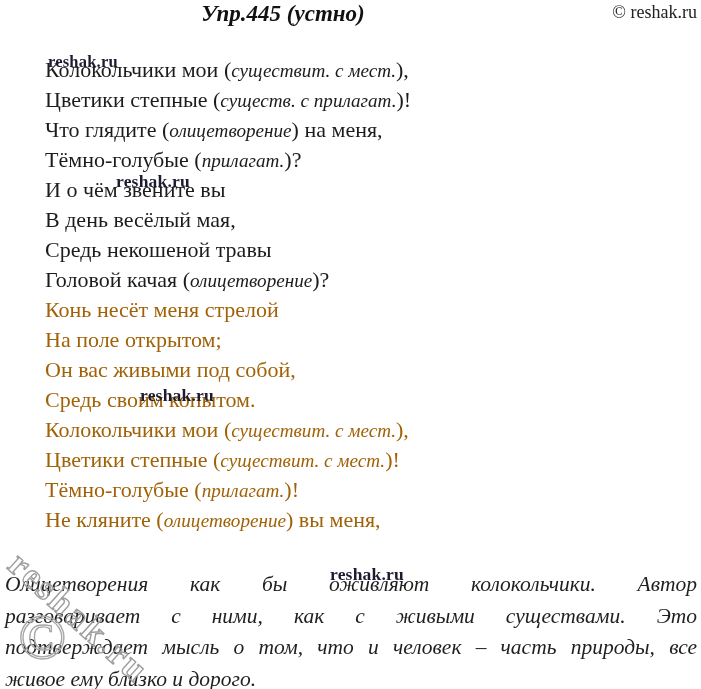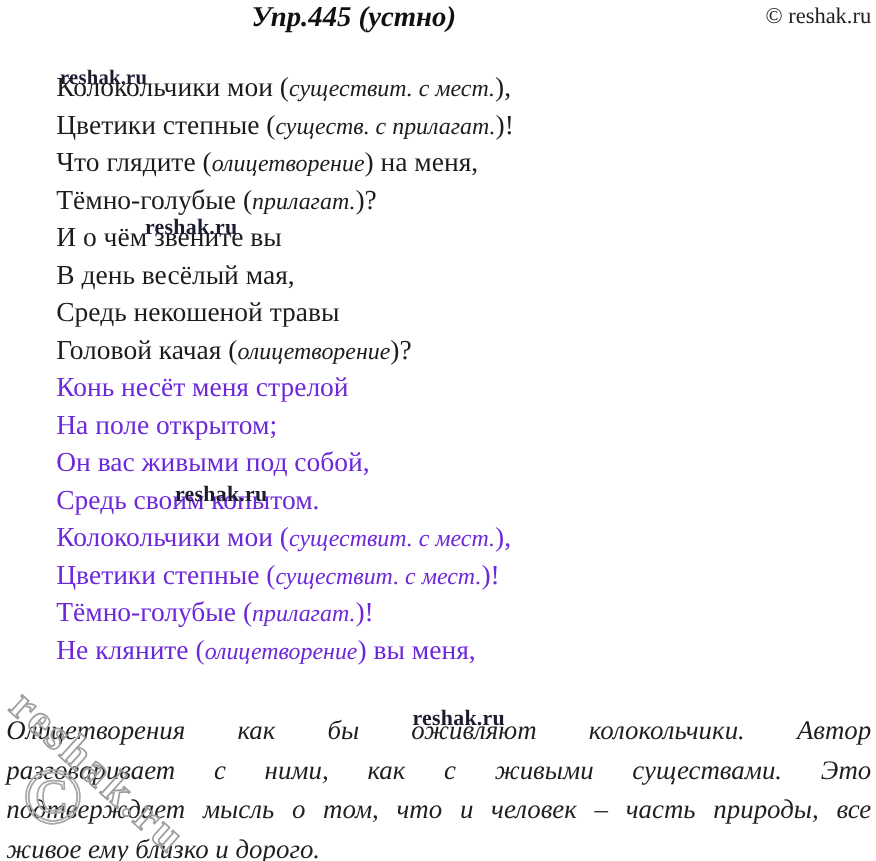--- a/index.html
+++ b/index.html
@@ -21,21 +21,21 @@
   .copyright{
     position:absolute;top:2px;right:4px;
     font-size:18px;color:#222;
   }
   .poem{
     position:absolute;left:5px;top:55px;width:690px;
     font-size:22px;line-height:30px;
     white-space:nowrap;
   }
   .poem-line{height:30px;color:#1c1c1c;margin-left:40px;}
-  .poem-line:nth-child(n+9){color:#6d28d9;}
+  .poem-line:nth-child(n+9){color:#a16207;}
   .poem-line .note{
     font-style:italic;
     font-size:0.87em;
   }
   .analysis{
     position:absolute;left:5px;top:569px;width:692px;
     font-style:italic;
     font-size:21.5px;line-height:31.5px;
     color:#1f1f1f;
   }

